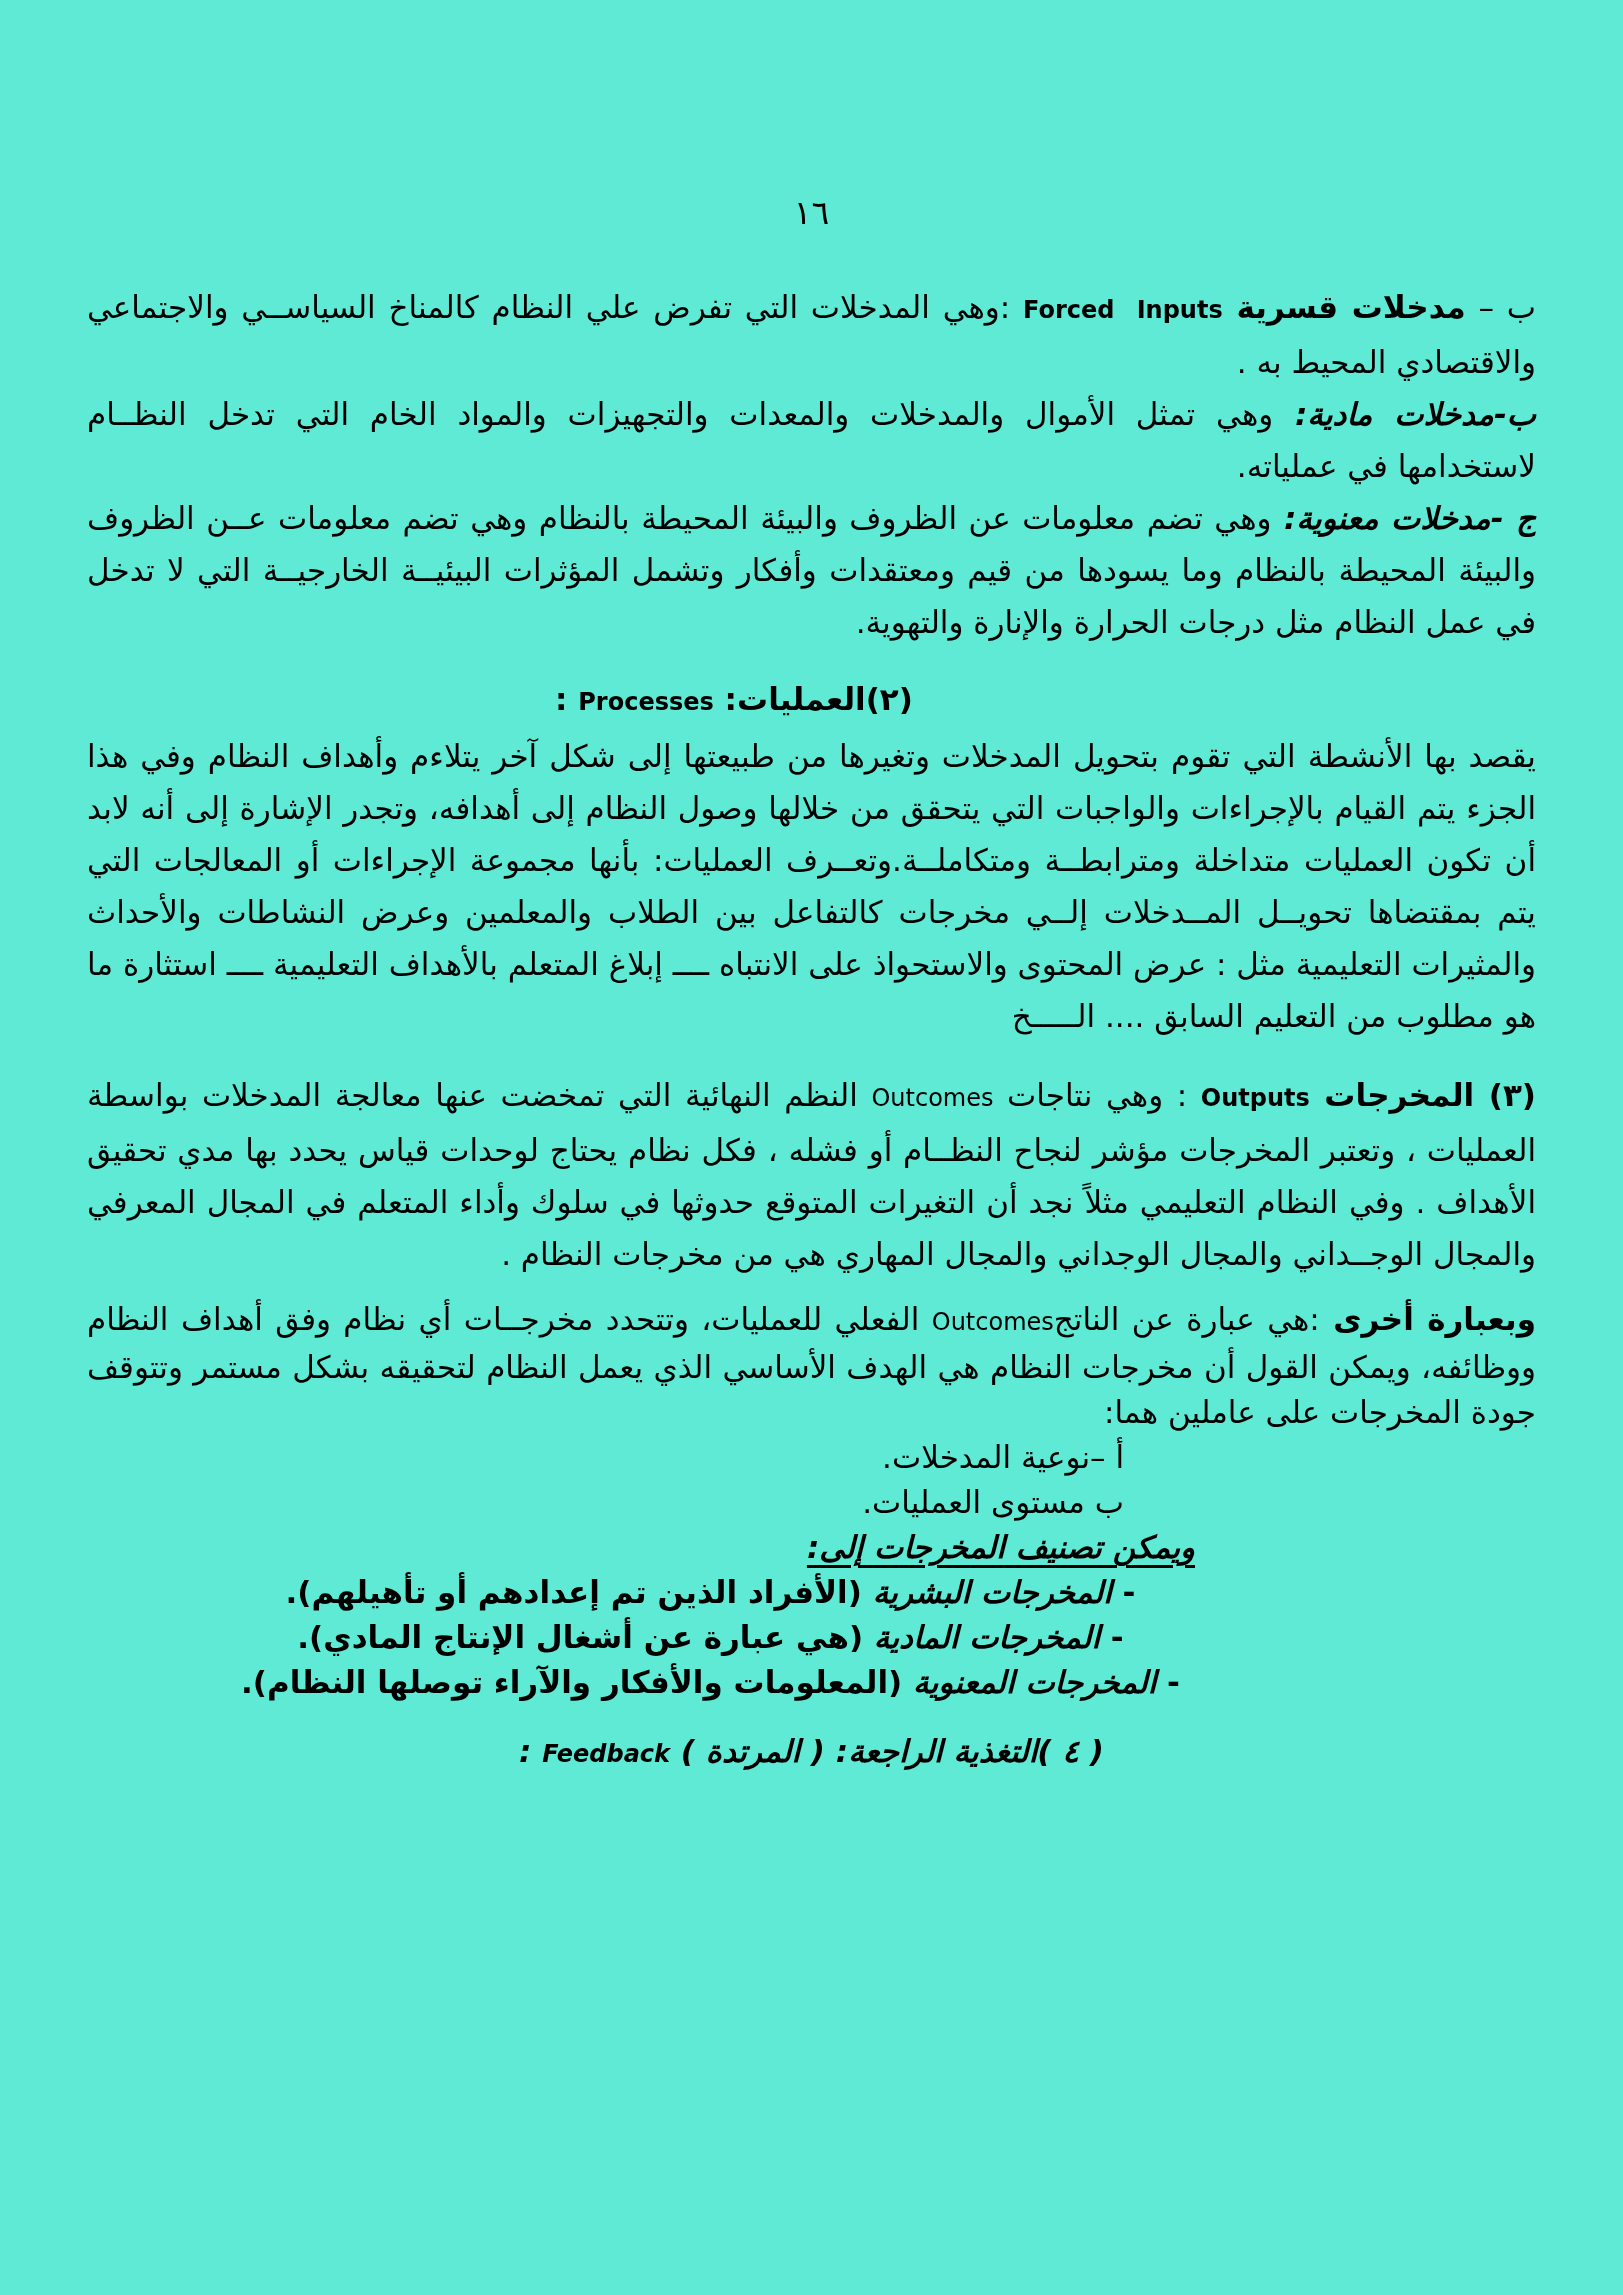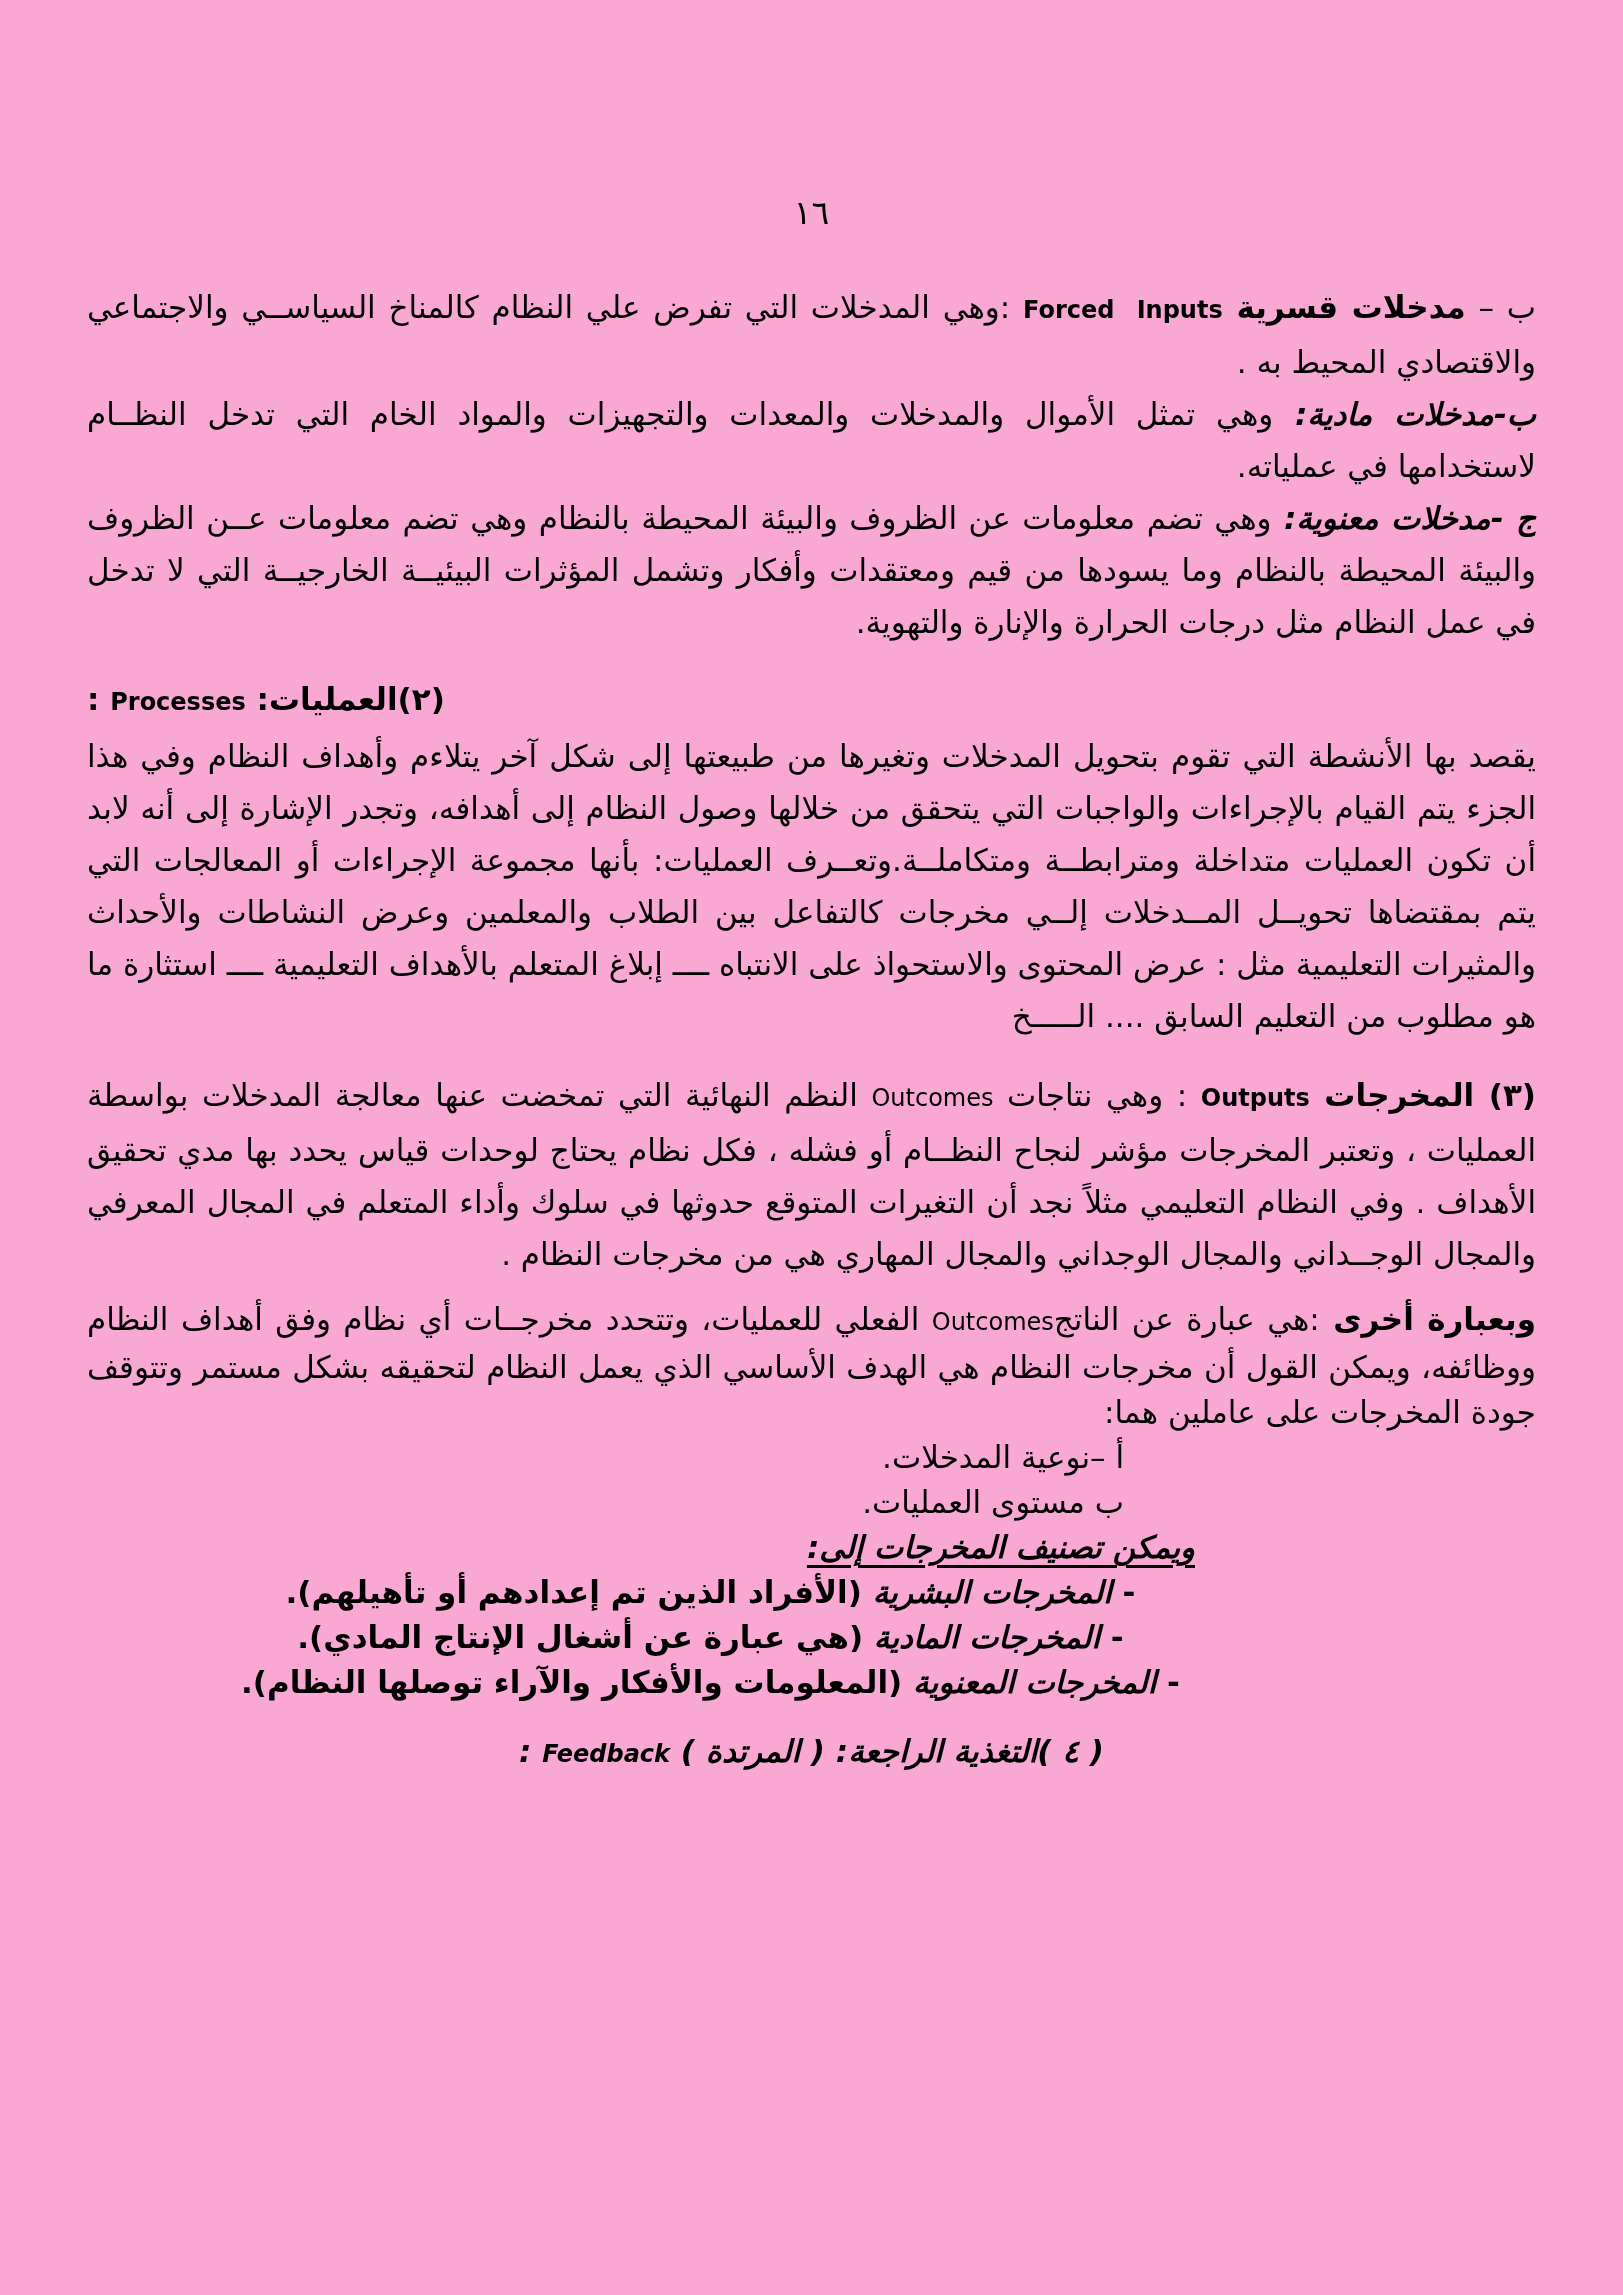--- a/index.html
+++ b/index.html
@@ -3,33 +3,33 @@
 <meta charset="utf-8">
 <style>
   html, body { margin: 0; padding: 0; background: #ffffff; }
   .page {
     position: relative;
     width: 1623px;
     height: 2295px;
     box-sizing: border-box;
     margin: 0 auto;
     padding: 0 87px;
-    background: #f9a8d4;
+    background: #5eead4;
     color: #000000;
     direction: rtl;
     font-family: "DejaVu Sans", sans-serif;
     font-size: 31px;
     overflow: hidden;
   }
   p { margin: 0; text-align: justify; }
   .lh66 { line-height: 52px; }
   .lh57 { line-height: 45px; }
   .pageno { padding-top: 193px; text-align: center; font-size: 33px; line-height: 40px; }
   .mt-p1 { margin-top: 48px; }
-  .h-proc { margin-top: 24px; margin-right: 155px; text-align: left; line-height: 55px; }
+  .h-proc { margin-top: 24px; margin-right: 155px; text-align: center; line-height: 55px; }
   .mt-out { margin-top: 27px; }
   .mt-def { margin-top: 17.4px; }
   .ind-factor { margin-right: 412px; text-align: right; }
   .ind-classify { margin-right: 341px; text-align: right; }
   .ind-bullet { margin-right: 202px; text-align: center; }
   .h-feedback { margin-top: 22px; text-align: center; line-height: 49px; }
   .b { font-weight: 700; }
   .bi { font-weight: 700; font-style: italic; }
   .u { text-decoration: underline; text-underline-offset: 7.1px; text-decoration-thickness: 3.2px; }
   .lat { font-size: 24px; word-spacing: 11px; font-family: "DejaVu Sans", sans-serif; }

